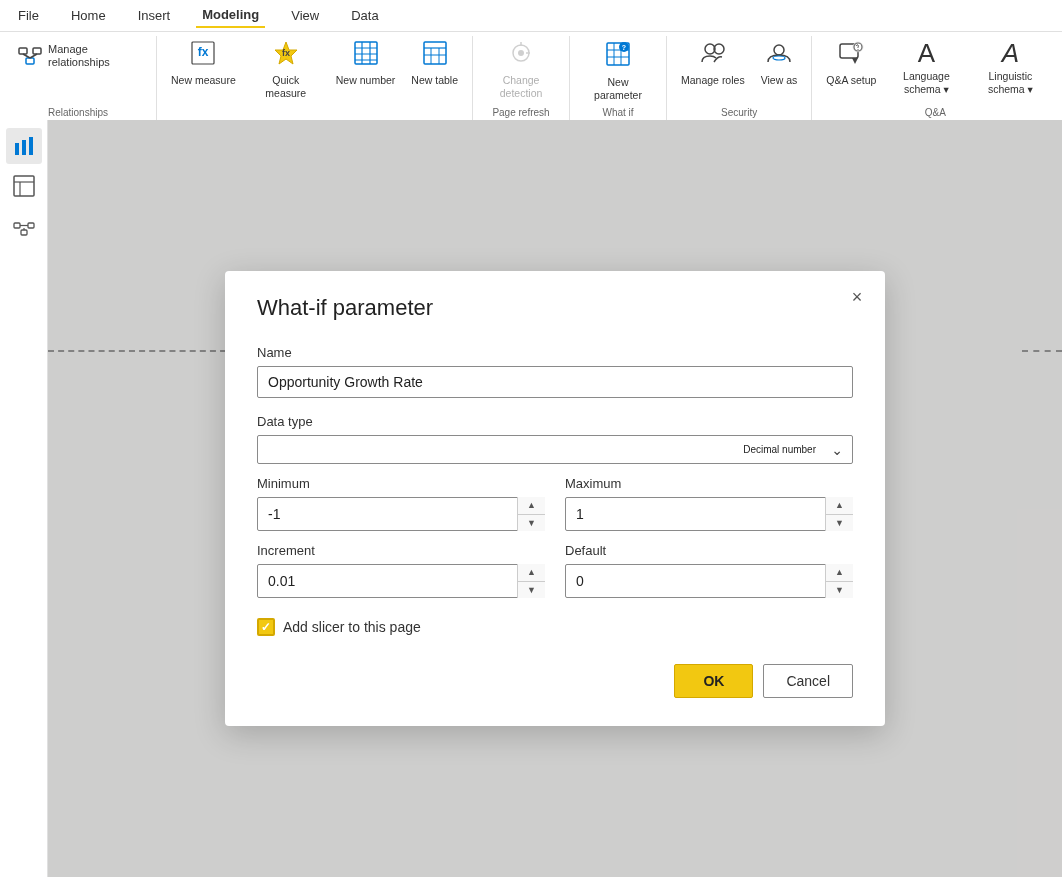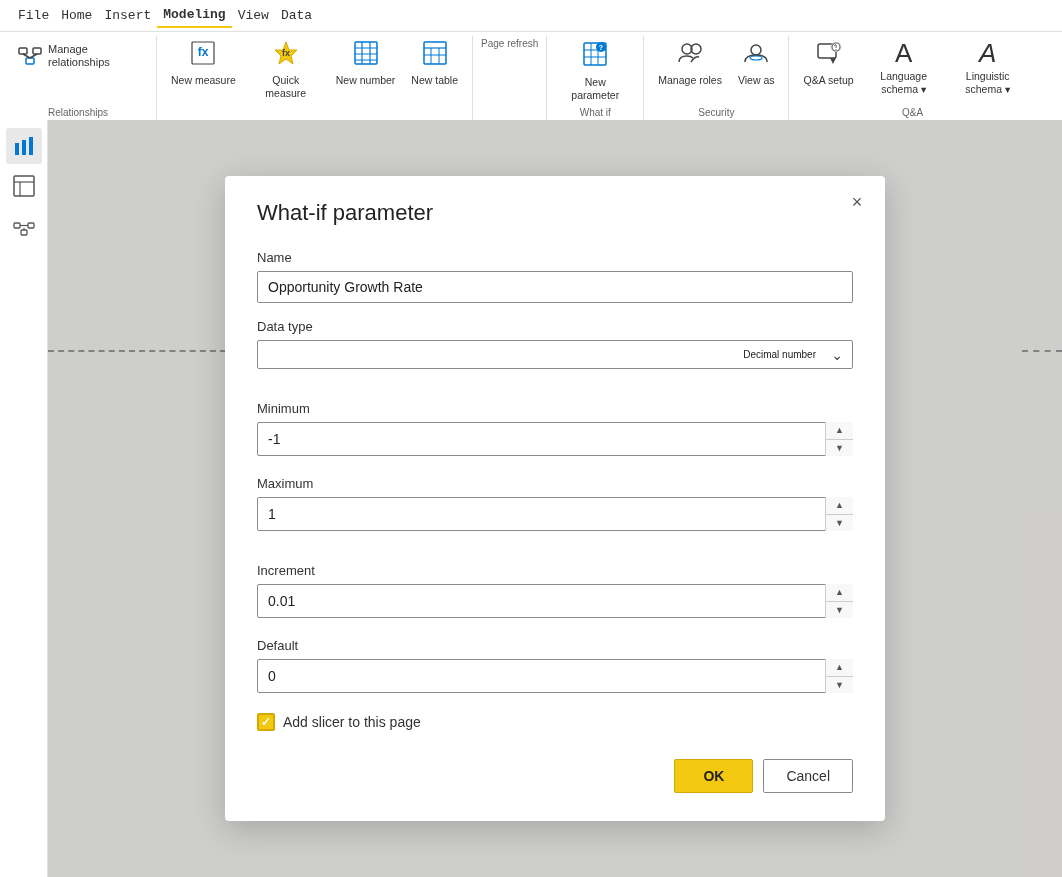--- a/index.html
+++ b/index.html
@@ -13,21 +13,21 @@
     }
 
     
     .menu-bar {
       display: flex;
       align-items: center;
       background: #ffffff;
       border-bottom: 1px solid #e0e0e0;
       padding: 0 12px;
       height: 32px;
-      font-family: Liberation Mono, monospace;
+      gap: 20px;
     }
     .menu-item {
       font-size: 13px;
       color: #333;
       cursor: pointer;
       padding: 4px 6px;
     }
     .menu-item.active {
       color: #333;
       font-weight: 600;
@@ -232,23 +232,23 @@
       right: 10px;
       top: 50%;
       transform: translateY(-50%);
       pointer-events: none;
       font-size: 14px;
       color: #444;
     }
 
     .two-col {
       display: grid;
-      grid-template-columns: 1fr;
+      grid-template-columns: 1fr 1fr;
       gap: 20px;
-      margin-top: 32px;
+      margin-top: 12px;
     }
 
     .spinner-input-wrapper {
       position: relative;
       width: 100%;
     }
     .spinner-input {
       width: 100%;
       border: 1px solid #8a8a8a;
       border-radius: 2px;
@@ -413,20 +413,34 @@
             <line x1="2" y1="15" x2="24" y2="15" stroke="#0078d4" stroke-width="1"></line>
           </svg>
         </span>
         <span class="label">New
 table</span>
       </div>
     </div>
   </div>
 
   <div class="ribbon-group">
+    <div class="ribbon-group-items">
+      <div class="ribbon-btn disabled">
+        <span class="icon">
+          <svg width="26" height="26" viewBox="0 0 26 26">
+            <circle cx="13" cy="13" r="8" fill="none" stroke="#888" stroke-width="1.5"></circle>
+            <circle cx="13" cy="13" r="3" fill="#888"></circle>
+            <line x1="13" y1="2" x2="13" y2="6" stroke="#888" stroke-width="1.5"></line>
+            <line x1="22" y1="13" x2="18" y2="13" stroke="#888" stroke-width="1.5"></line>
+          </svg>
+        </span>
+        <span class="label">Change
+detection</span>
+      </div>
+    </div>
     <div class="ribbon-group-label">Page refresh</div>
   </div>
 
   <div class="ribbon-group">
     <div class="ribbon-group-items">
       <div class="ribbon-btn">
         <span class="icon">
           <svg width="28" height="28" viewBox="0 0 28 28">
             <rect x="3" y="3" width="22" height="22" rx="1" fill="none" stroke="#0078d4" stroke-width="1.5"></rect>
             <line x1="3" y1="10" x2="25" y2="10" stroke="#0078d4" stroke-width="1"></line>

